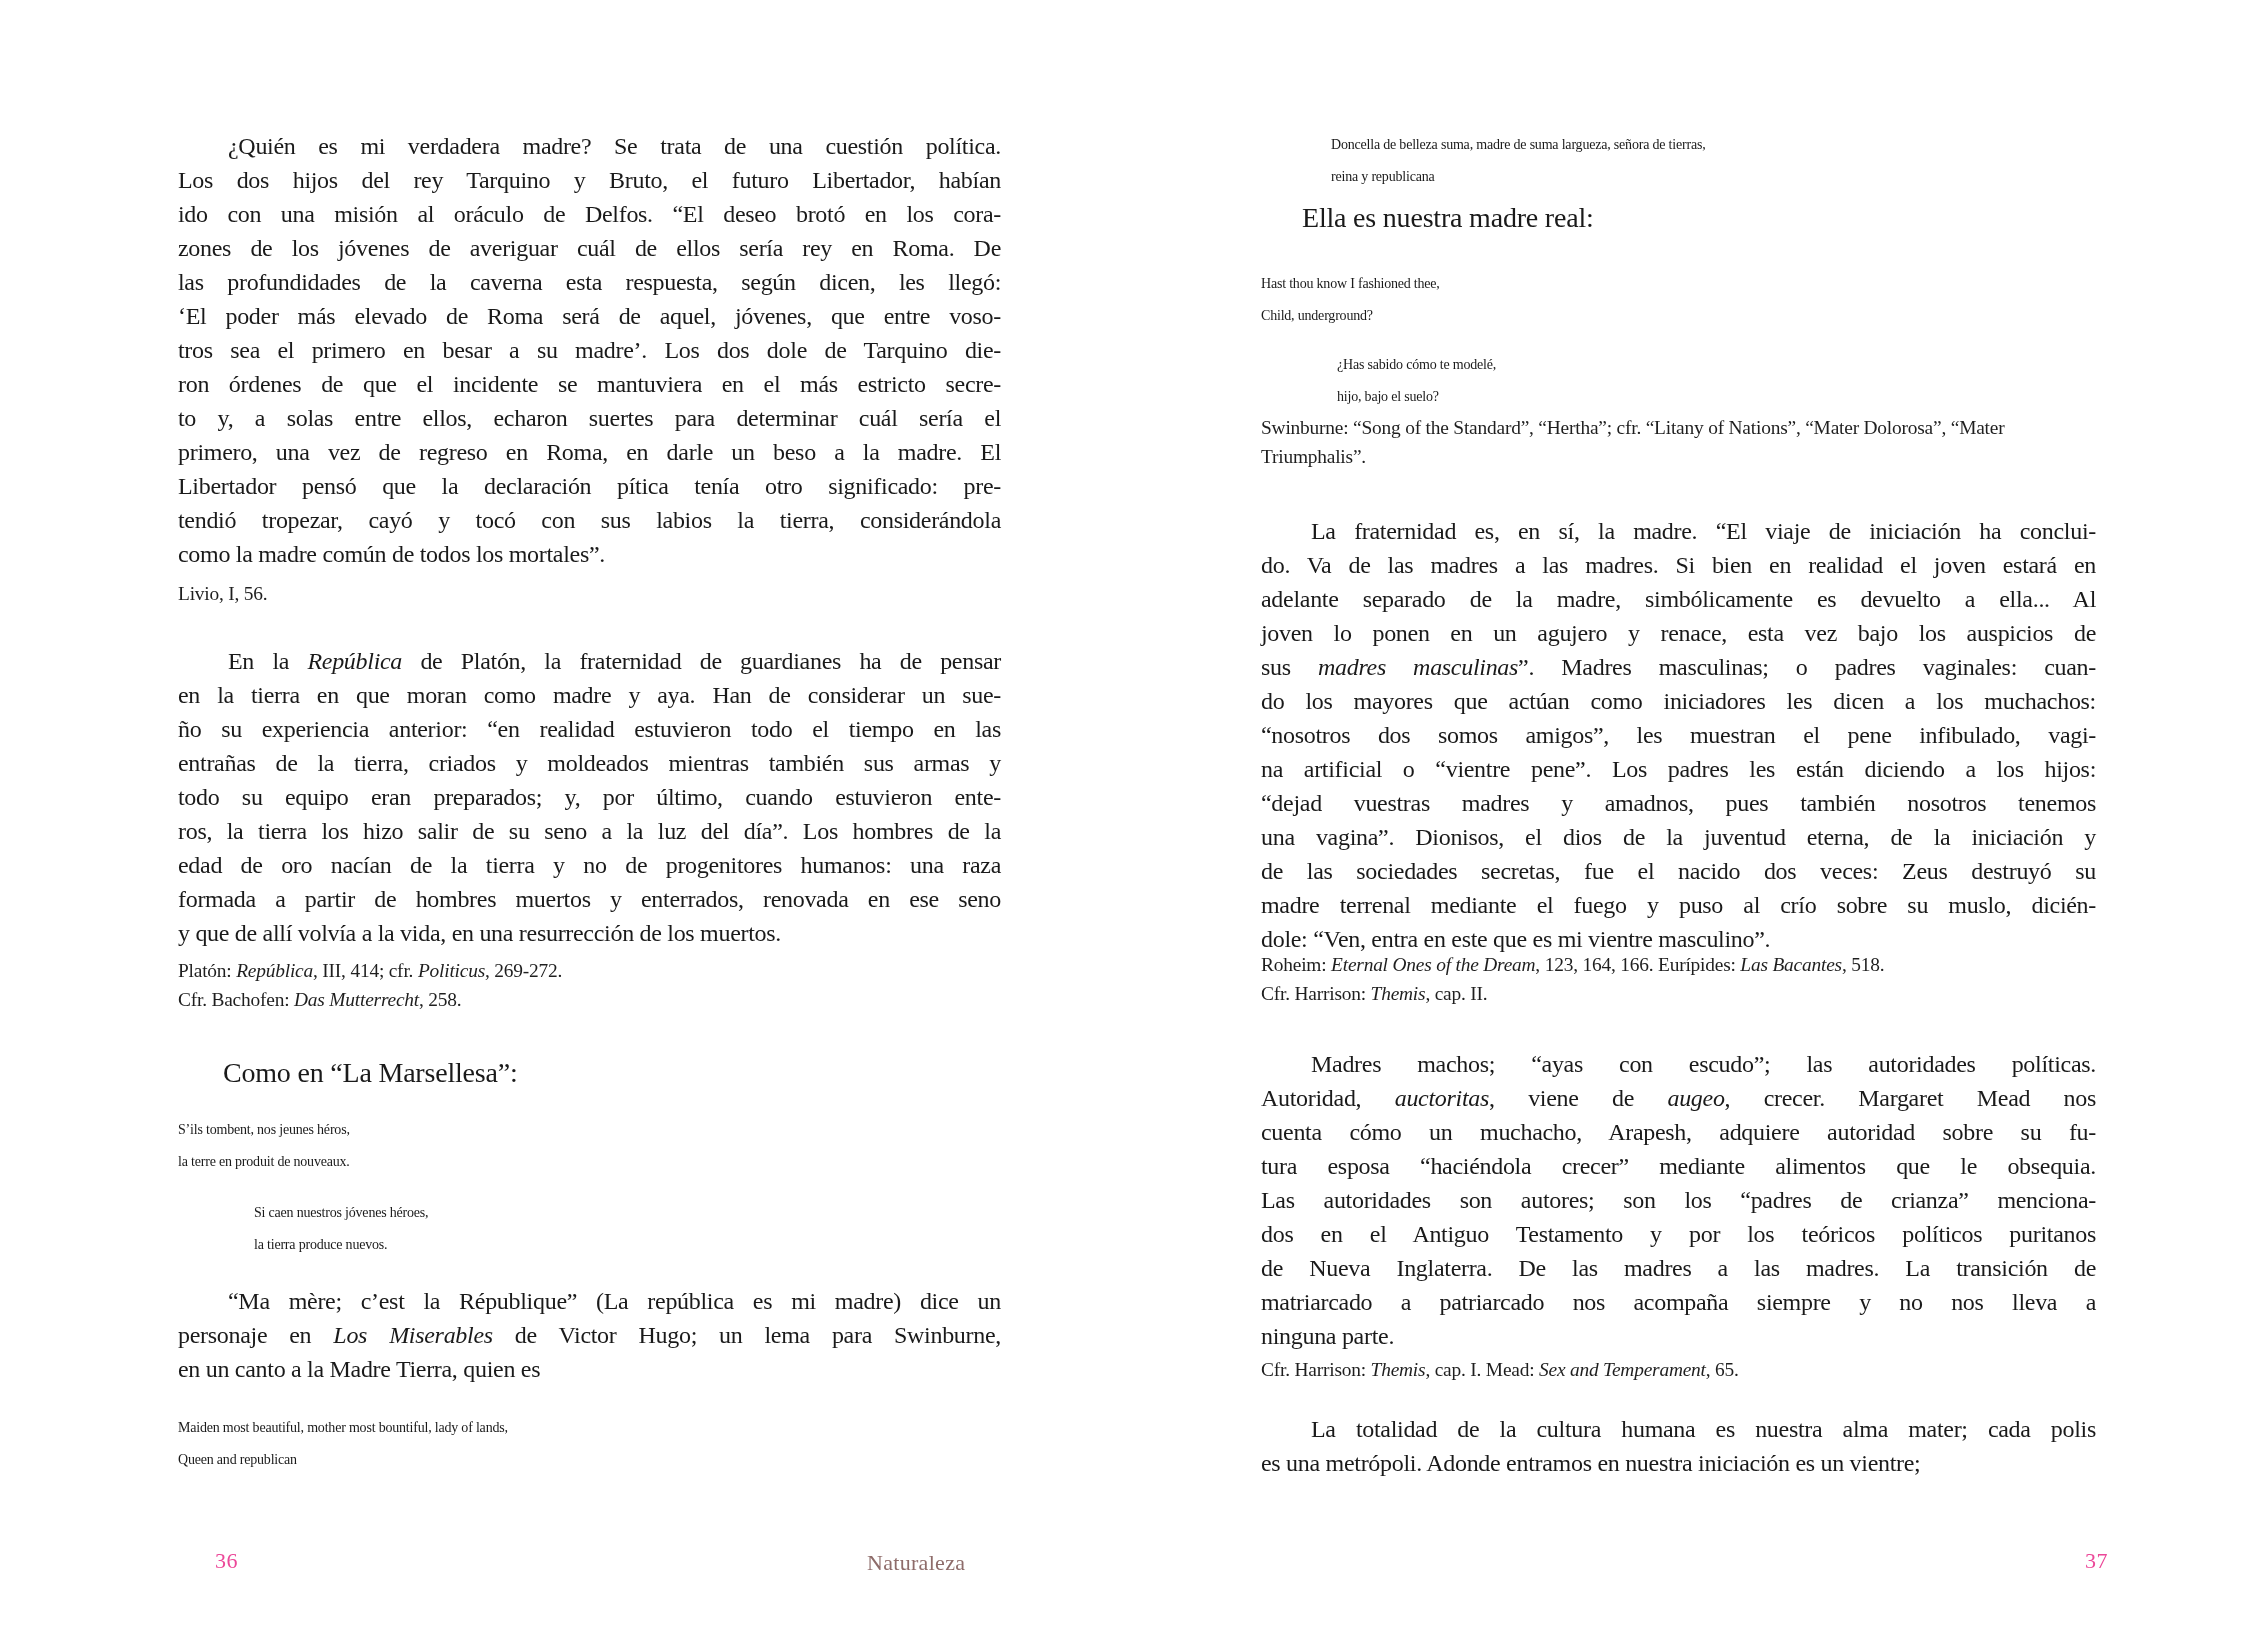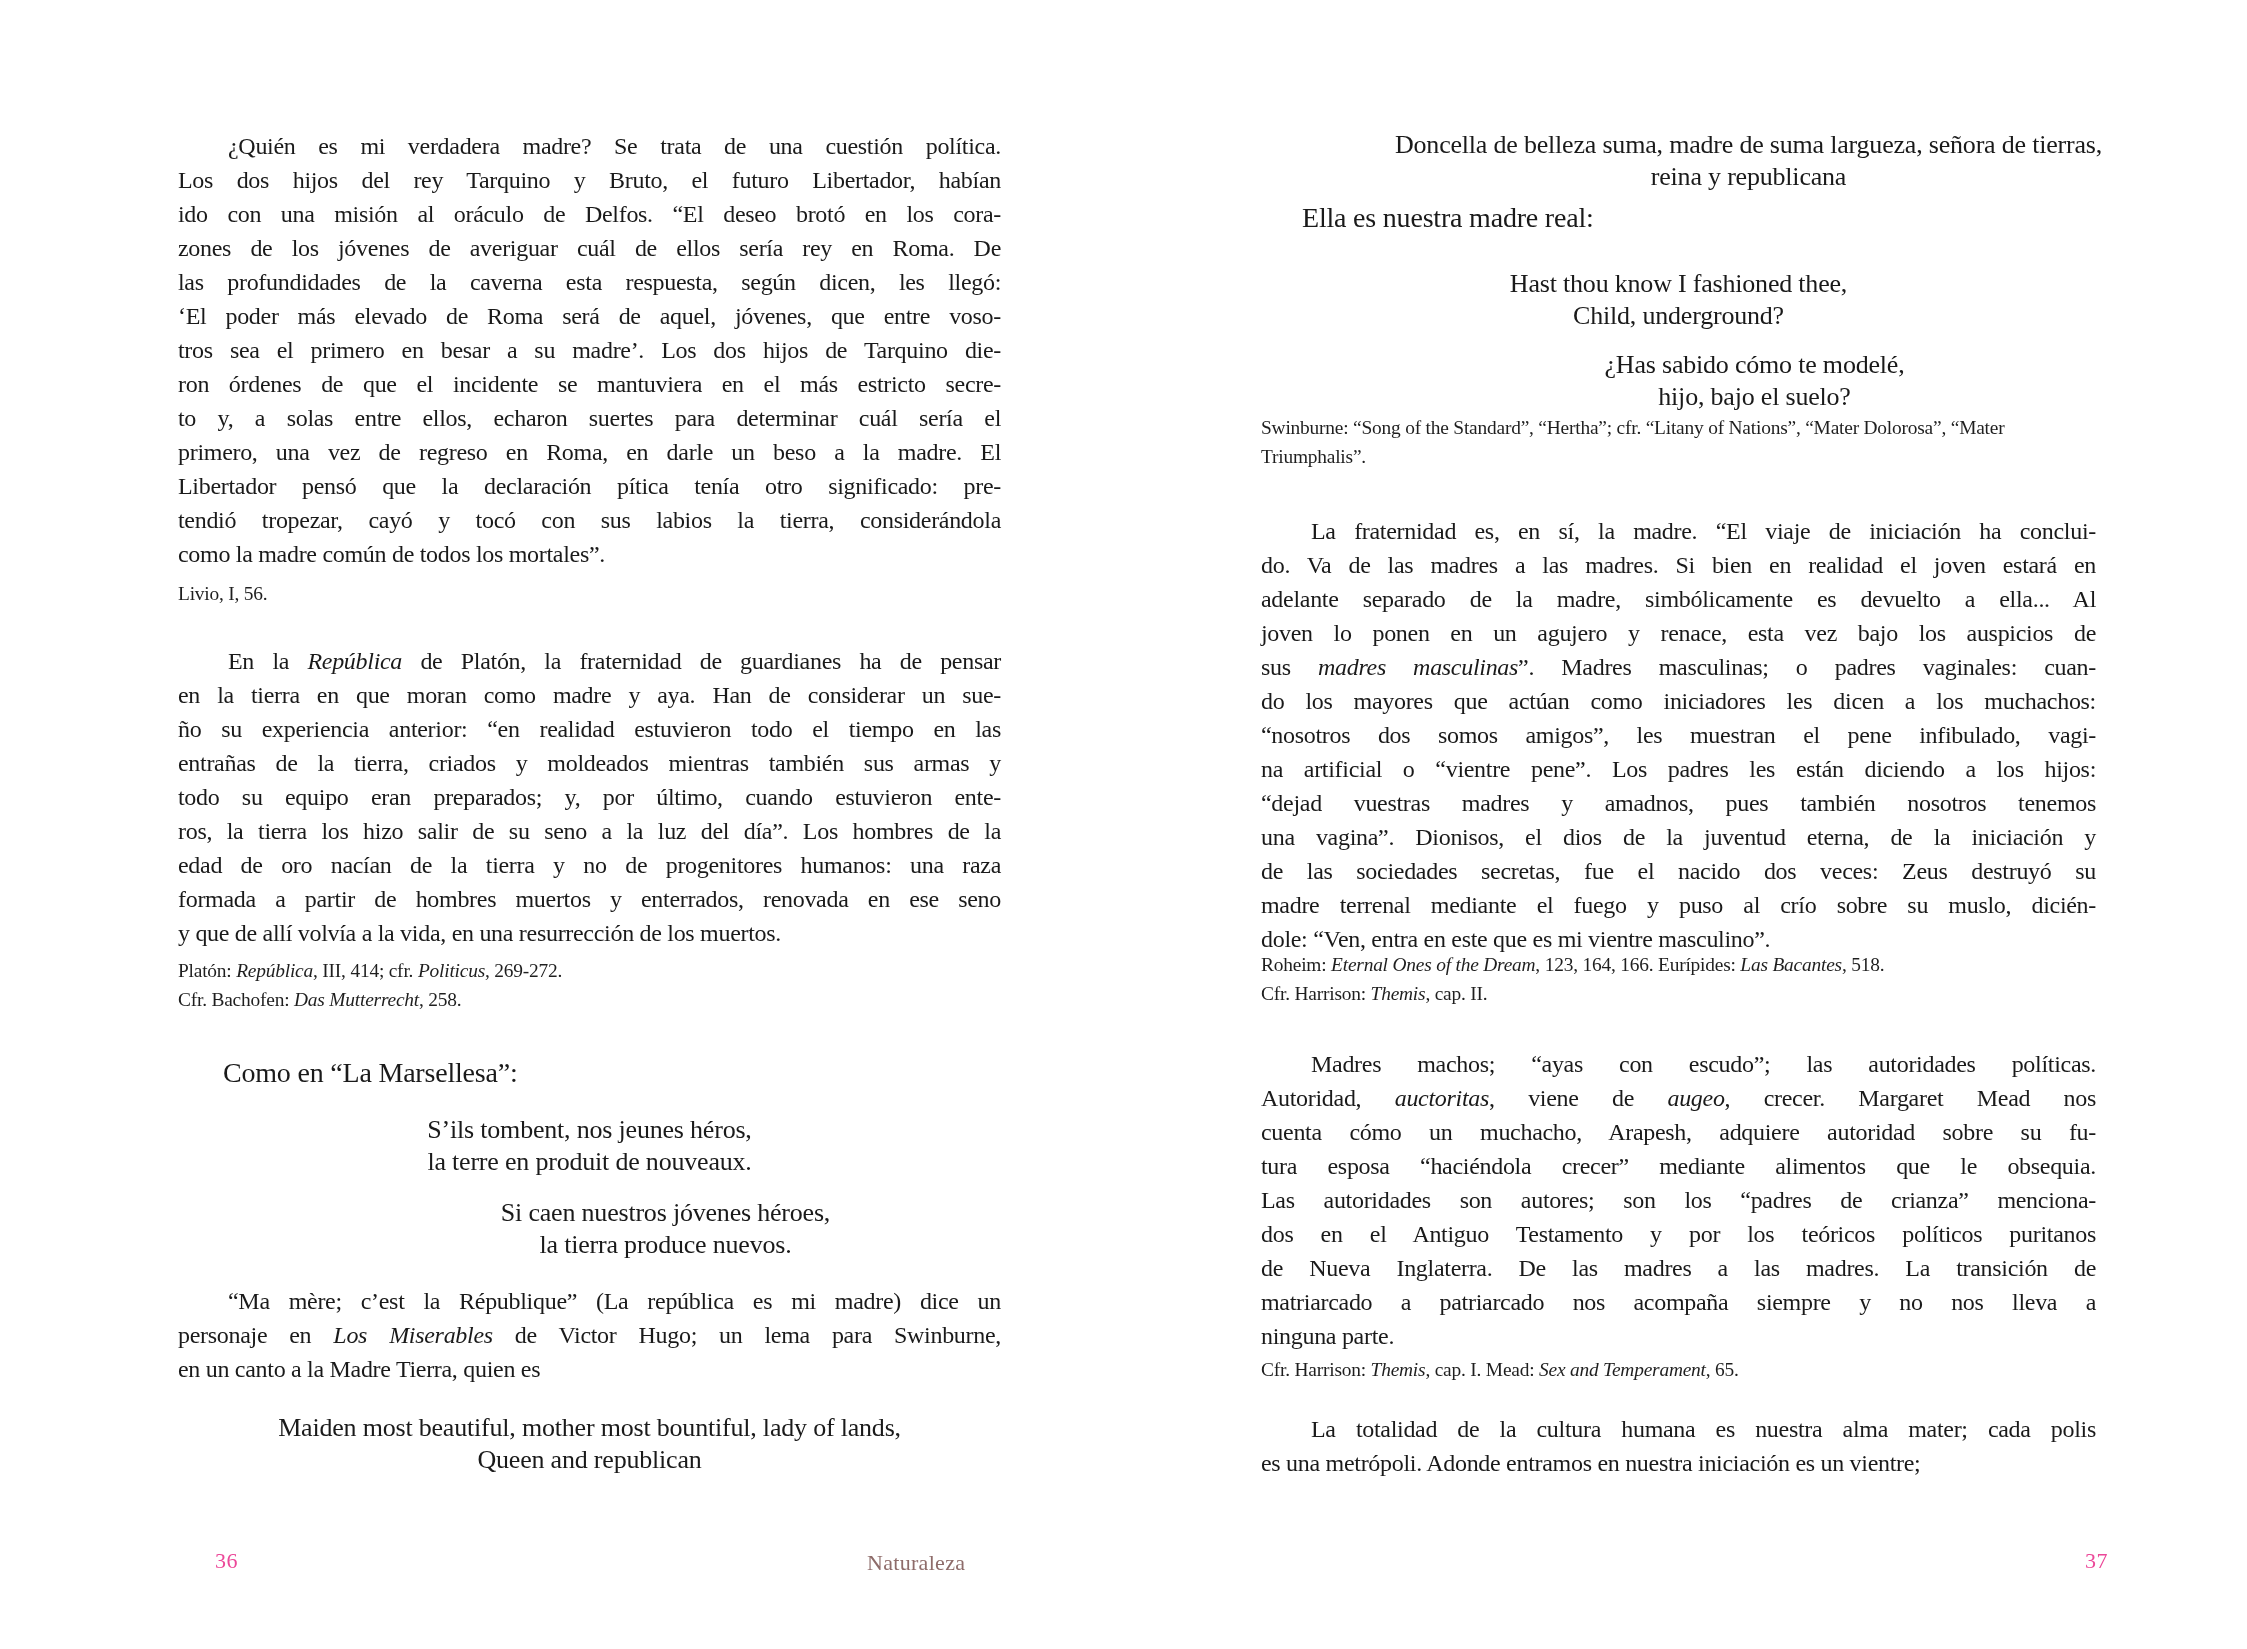--- a/index.html
+++ b/index.html
@@ -18,21 +18,21 @@
 
   .block { position: absolute; left: 0; width: 100%; }
 
   
   .para { font-size: 24px; line-height: 34px; letter-spacing: -0.3px; }
   .para .line { text-align: left; }
   .para .line.jl { text-align: justify; text-align-last: justify; }
   .line.first-indent { padding-left: 50px; }
 
   
-  .verse { font-size: 26px; line-height: 32px; letter-spacing: -0.2px; text-align: center; }
+  .verse { font-size: 14px; line-height: 32px; letter-spacing: -0.2px; }
   .quote26 { font-size: 28px; line-height: 34px; letter-spacing: -0.2px; }
 
   
   .cite { font-size: 19.4px; line-height: 29px; letter-spacing: -0.2px; color: #1f1f1f; }
 
   .indent72 { padding-left: 70px; }
   .indent78 { padding-left: 76px; }
   .indent42 { padding-left: 41px; }
   .indent46 { padding-left: 45px; }
 
@@ -47,21 +47,21 @@
 <div id="canvas">
 
   <div id="page-left" class="page">
     <div class="block para just indent" style="top:129px">
         <div class="line jl first-indent">¿Quién es mi verdadera madre? Se trata de una cuestión política.</div>
         <div class="line jl">Los dos hijos del rey Tarquino y Bruto, el futuro Libertador, habían</div>
         <div class="line jl">ido con una misión al oráculo de Delfos. “El deseo brotó en los cora-</div>
         <div class="line jl">zones de los jóvenes de averiguar cuál de ellos sería rey en Roma. De</div>
         <div class="line jl">las profundidades de la caverna esta respuesta, según dicen, les llegó:</div>
         <div class="line jl">‘El poder más elevado de Roma será de aquel, jóvenes, que entre voso-</div>
-        <div class="line jl">tros sea el primero en besar a su madre’. Los dos hijos de Tarquino die-</div>
+        <div class="line jl">tros sea el primero en besar a su madre’. Los dos dole de Tarquino die-</div>
         <div class="line jl">ron órdenes de que el incidente se mantuviera en el más estricto secre-</div>
         <div class="line jl">to y, a solas entre ellos, echaron suertes para determinar cuál sería el</div>
         <div class="line jl">primero, una vez de regreso en Roma, en darle un beso a la madre. El</div>
         <div class="line jl">Libertador pensó que la declaración pítica tenía otro significado: pre-</div>
         <div class="line jl">tendió tropezar, cayó y tocó con sus labios la tierra, considerándola</div>
         <div class="line">como la madre común de todos los mortales”.</div>
       </div>
 
     <div class="block cite" style="top:579px">
         <div class="line">Livio, I, 56.</div>

